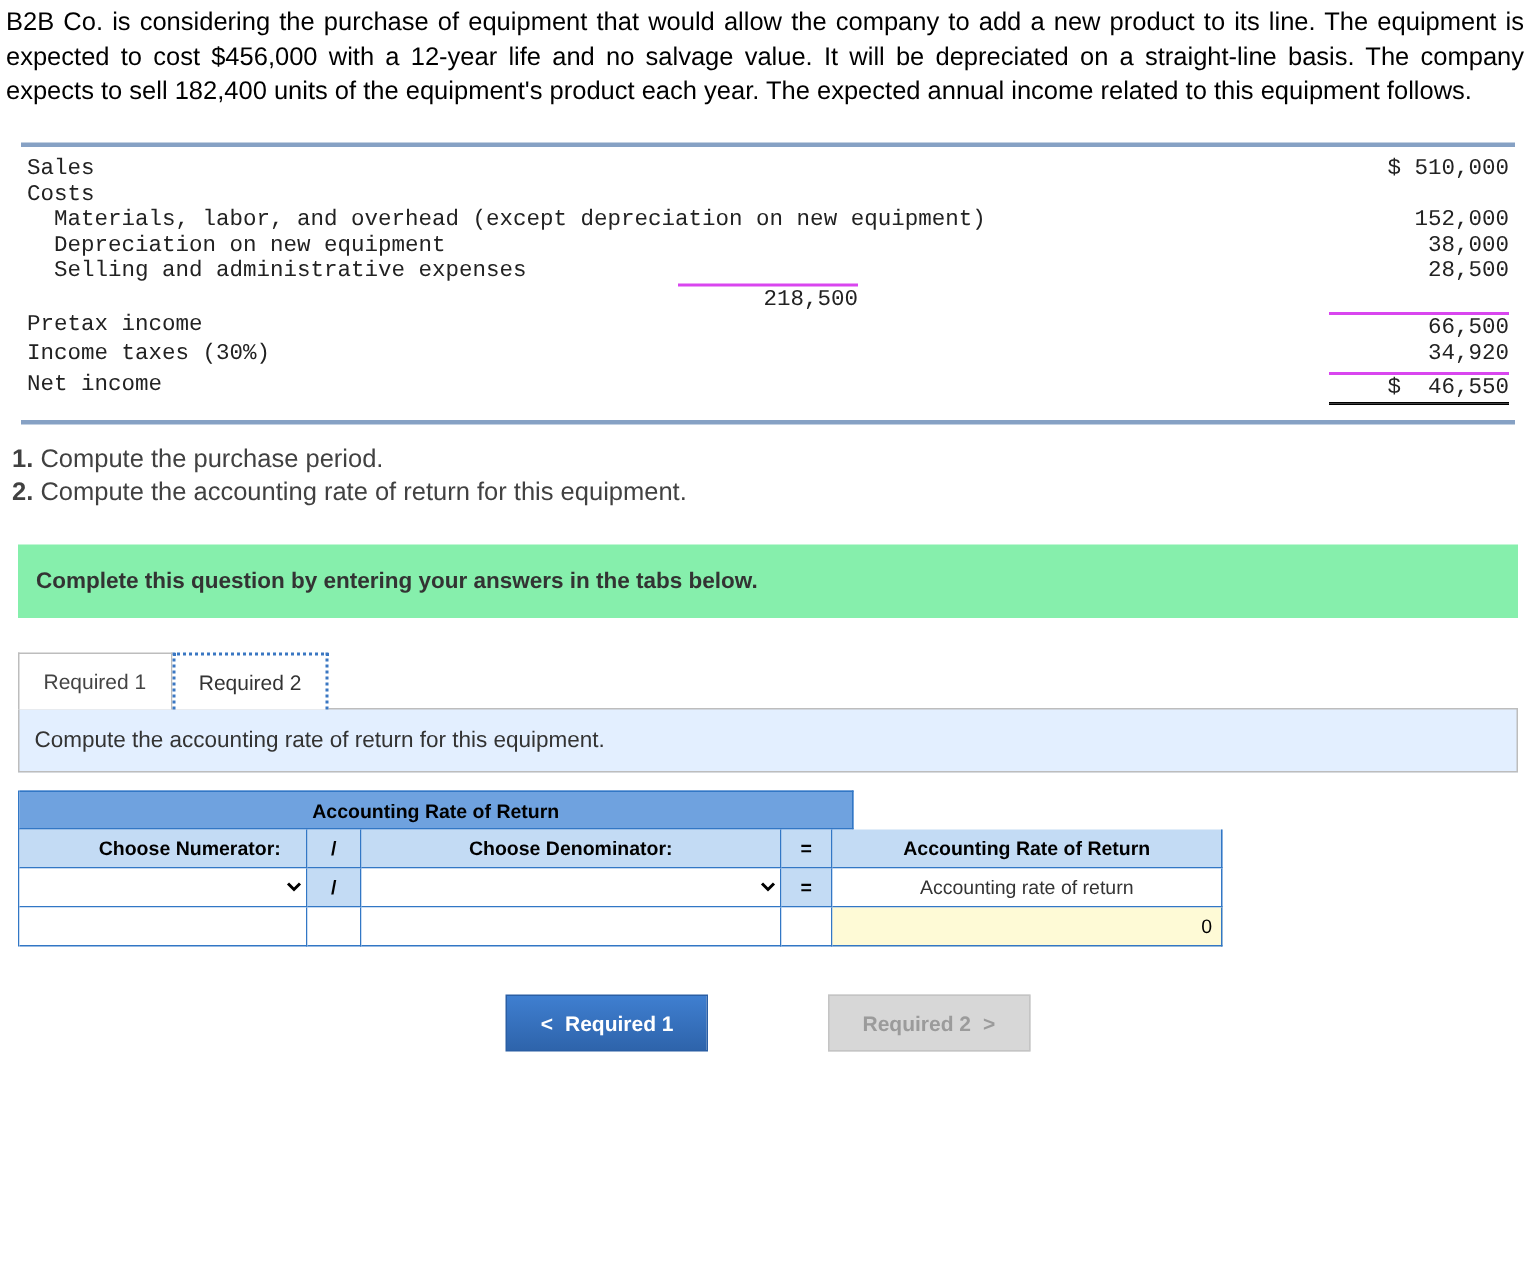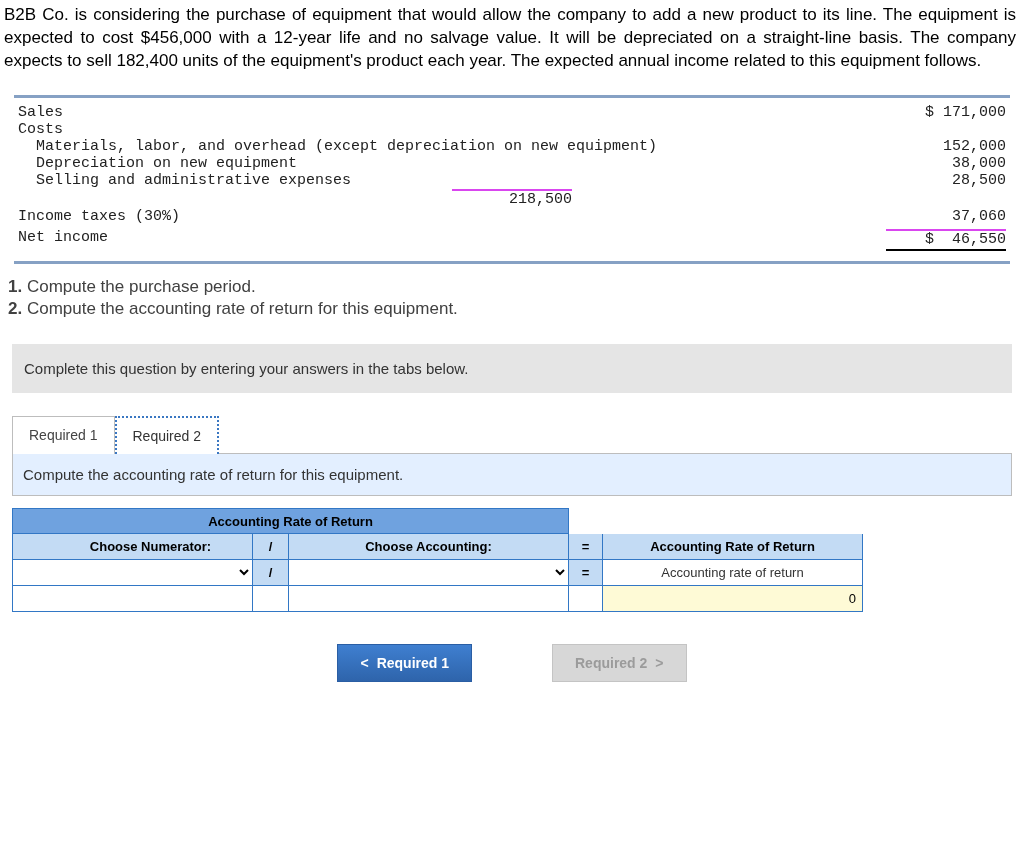--- a/index.html
+++ b/index.html
@@ -43,23 +43,23 @@
   .indent2 { padding-left: 2ch; }
 
   .questions {
     padding: 4px 8px;
     font-size: 17px;
     color: #414141;
     line-height:1.3;
   }
   .instruction-bar {
     margin: 20px 12px 22px 12px;
-    background: #e5e5e5;
+    background: #86efac;
     padding: 16px 12px;
-    font-weight: normal;
+    font-weight: bold;
     font-size: 15px;
   }
   .tabs {
     display: flex;
     margin-left: 12px;
     position: relative;
     z-index: 2;
   }
   .tab {
     padding: 10px 16px;
@@ -94,21 +94,21 @@
   .at-cell {
     border-right:1px solid #3277c5;
     border-bottom:1px solid #3277c5;
     display:flex; align-items:center; justify-content:center;
     font-size:13px;
   }
   .hdr1 { background:#6fa2df; color:#000; font-weight:bold; border-top:1px solid #3277c5;}
   .hdr2 { background:#c3dbf4; color:#000; font-weight:bold; }
   .whitecell { background:#fff; height:26px; }
   .yellowcell { background:#fefad6; height:26px; }
-  .c-num { width:240px;padding-left:36px; }
+  .c-num { width:192px;padding-left:36px; }
   .c-slash { width:36px; font-weight:bold; }
   .c-den { width:280px; }
   .c-eq { width:34px; font-weight:bold; background:#c3dbf4;}
   .c-res { width:260px; }
   .nav-buttons {
     display:flex; gap:80px; justify-content:center;
     margin: 20px 0;
   }
   .nav-btn {
     padding: 10px 22px;
@@ -132,21 +132,21 @@
 </head>
 <body>
 
 
 
 <div class="problem-text">B2B Co. is considering the purchase of equipment that would allow the company to add a new product to its line. The equipment is expected to cost $456,000 with a 12-year life and no salvage value. It will be depreciated on a straight-line basis. The company expects to sell 182,400 units of the equipment's product each year. The expected annual income related to this equipment follows.</div>
 
 <div class="income-block">
   <div class="income-row">
     <div class="income-label">Sales</div>
-    <div class="income-val">$ 171,000</div>
+    <div class="income-val">$ 510,000</div>
   </div>
   <div class="income-row">
     <div class="income-label">Costs</div>
     <div class="income-val"></div>
   </div>
   <div class="income-row">
     <div class="income-label indent2">Materials, labor, and overhead (except depreciation on new equipment)</div>
     <div class="income-val">152,000</div>
   </div>
   <div class="income-row">
@@ -154,22 +154,26 @@
     <div class="income-val">38,000</div>
   </div>
   <div class="income-row">
     <div class="income-label indent2">Selling and administrative expenses</div>
     <div class="income-val">28,500</div>
   </div>
   <div class="income-row">
     <div class="income-val bt">218,500</div>
   </div>
   <div class="income-row">
+    <div class="income-label">Pretax income</div>
+    <div class="income-val bt">66,500</div>
+  </div>
+  <div class="income-row">
     <div class="income-label">Income taxes (30%)</div>
-    <div class="income-val">37,060</div>
+    <div class="income-val">34,920</div>
   </div>
   <div class="income-row" style="margin-top:4px;">
     <div class="income-label">Net income</div>
     <div class="income-val bt"><span>$  46,550</span><div class="dbl-line"></div></div>
   </div>
 </div>
 
 <div class="questions">
   <div><b>1.</b> <span>Compute the purchase period.</span></div>
   <div><b>2.</b> <span>Compute the accounting rate of return for this equipment.</span></div>
@@ -186,21 +190,21 @@
 
 <div class="answer-table">
   <div class="at-row">
     <div class="at-cell hdr1" style="width:556px; height:26px;">Accounting Rate of Return</div>
     <div class="at-cell hdr1 c-eq" style="visibility:hidden;border:none;"></div>
     <div class="at-cell hdr1 c-res" style="visibility:hidden;border:none;"></div>
   </div>
   <div class="at-row">
     <div class="at-cell hdr2 c-num" style="height:26px;">Choose Numerator:</div>
     <div class="at-cell hdr2 c-slash">/</div>
-    <div class="at-cell hdr2 c-den">Choose Accounting:</div>
+    <div class="at-cell hdr2 c-den">Choose Denominator:</div>
     <div class="at-cell hdr2 c-eq">=</div>
     <div class="at-cell hdr2 c-res">Accounting Rate of Return</div>
   </div>
   <div class="at-row">
     <div class="at-cell whitecell c-num">
         <select class="white-sel"></select>
       </div>
     <div class="at-cell hdr2 c-slash">/</div>
     <div class="at-cell whitecell c-den">
         <select class="white-sel"></select>

